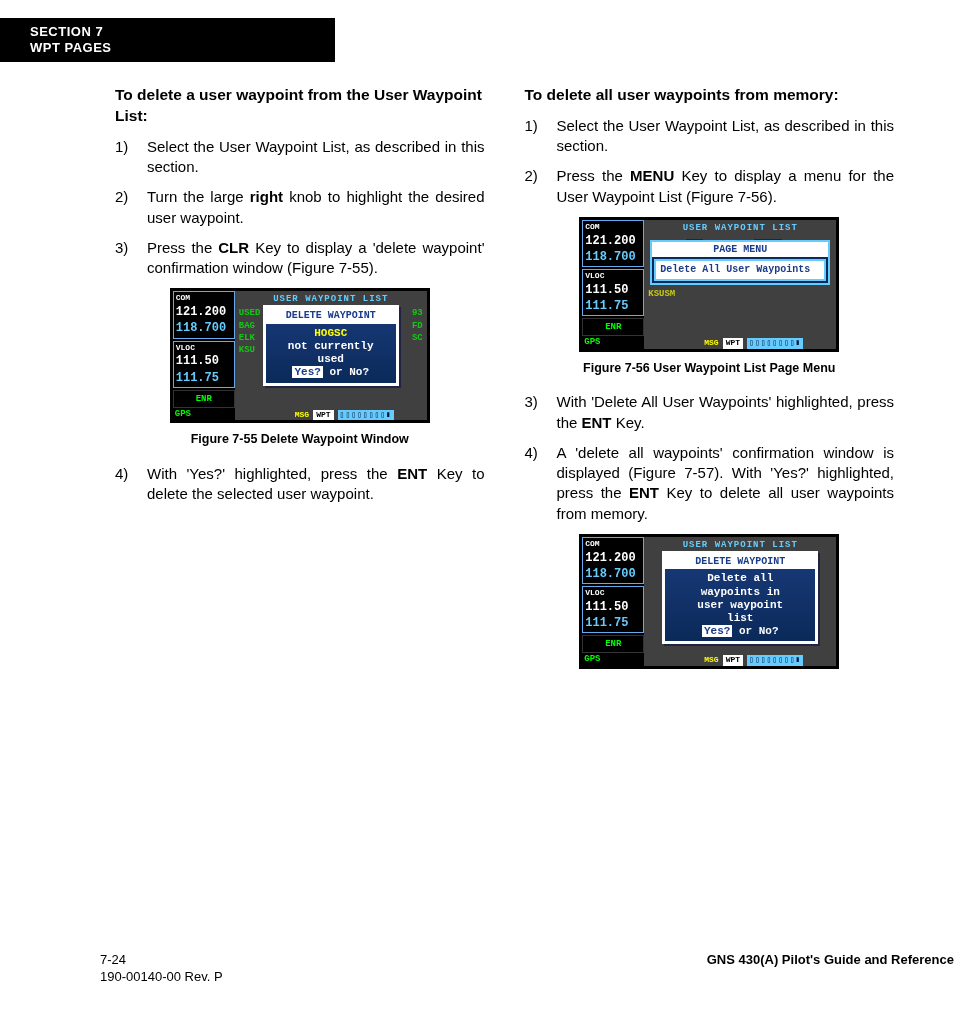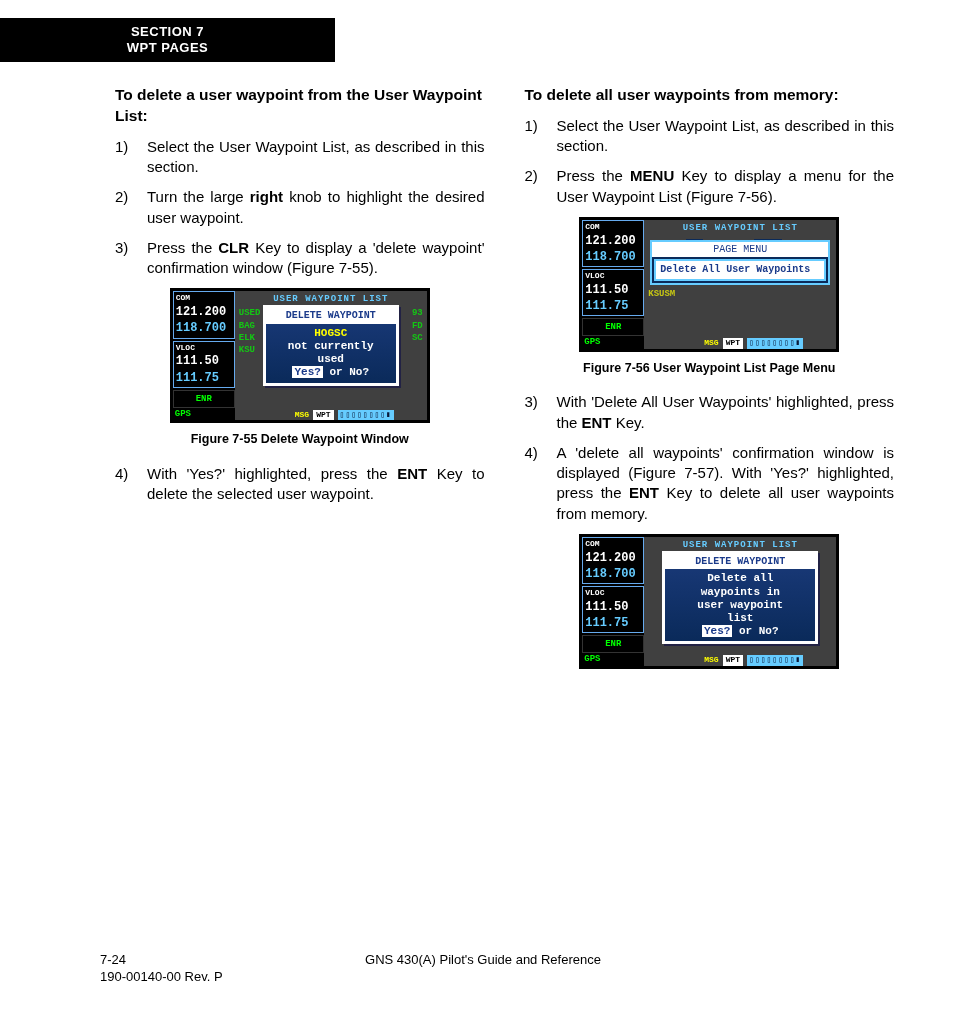--- a/index.html
+++ b/index.html
@@ -18,21 +18,21 @@
     top: 18px;
     left: 0;
     width: 335px;
     height: 44px;
     background: #000;
     color: #fff;
     font-weight: 700;
     font-size: 13px;
     letter-spacing: 0.5px;
     padding: 6px 30px;
-    text-align: center;
+    text-align: left;
   }
   .header-tab div { line-height: 1.25; }
   .content {
     position: absolute;
     top: 85px;
     left: 115px;
     right: 60px;
     display: flex;
     gap: 40px;
   }
@@ -134,21 +134,21 @@
     background: #fff;
     color: #1a3a8a;
     padding: 0 2px;
   }
   .menu-bar {
     background: #fff;
     color: #1a3a8a;
     font-size: 10px;
     text-align: center;
     padding: 1px;
-    font-weight: normal;
+    font-weight: bold;
   }
   .menu-item-sel {
     background: #fff;
     color: #1a3a8a;
     font-size: 10px;
     padding: 2px 4px;
     font-weight: bold;
     border: 2px solid #6cf;
     margin: 2px;
   }
@@ -197,21 +197,21 @@
     position: absolute;
     bottom: 28px;
     left: 0;
     right: 0;
     display: flex;
     justify-content: space-between;
     padding: 0 70px 0 100px;
     font-size: 13px;
     flex-direction: column;
   }
-  .footer .center { font-weight: 400; position: absolute; left: 0; right: 0; text-align: center; padding-left: 12px; }
+  .footer .center { font-weight: 700; position: absolute; left: 0; right: 0; text-align: right; padding-left: 12px; }
 </style>
 </head>
 <body>
 
 <div class="header-tab">
   <div>SECTION 7</div>
   <div>WPT PAGES</div>
 </div>
 
 <div class="content">

